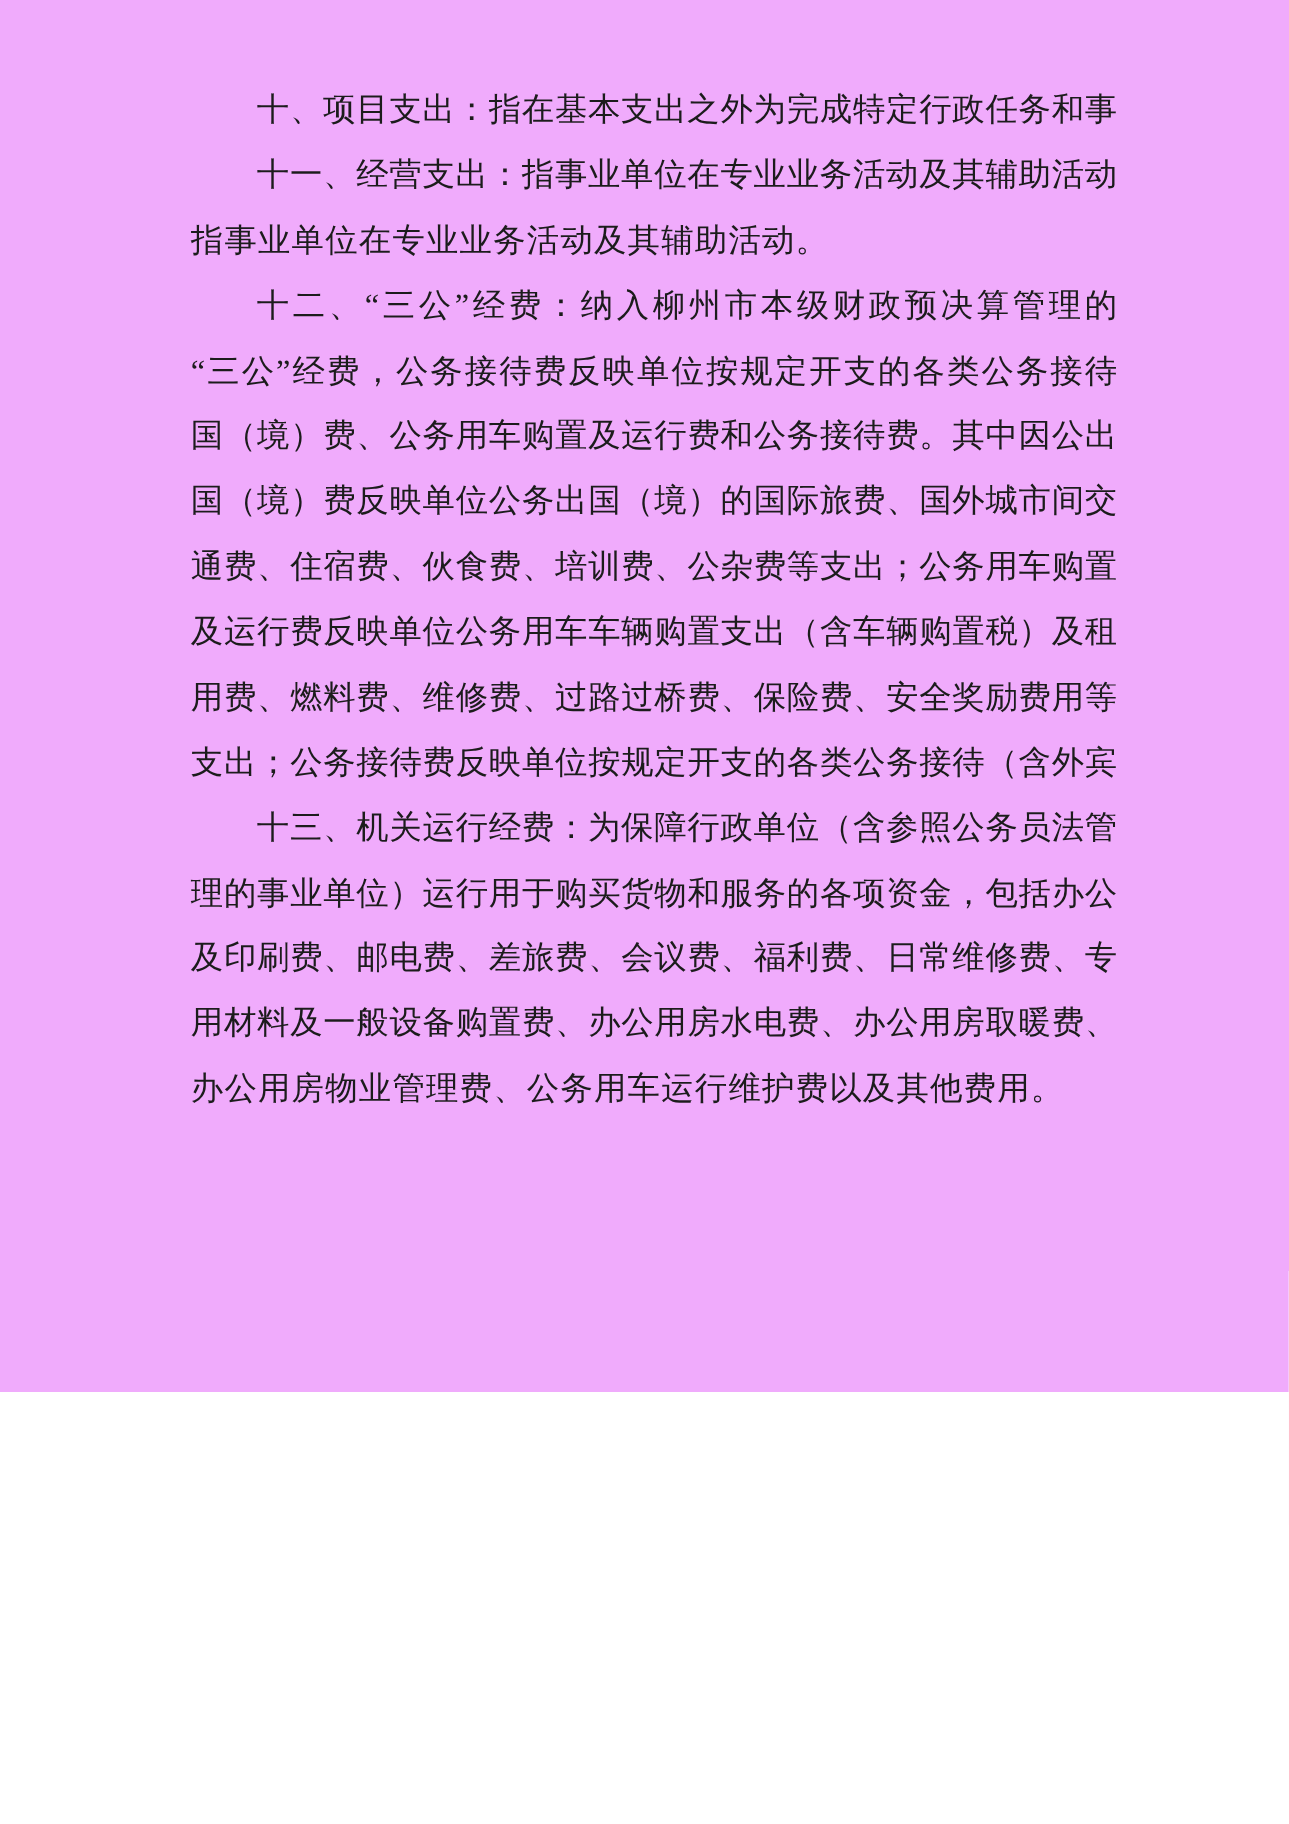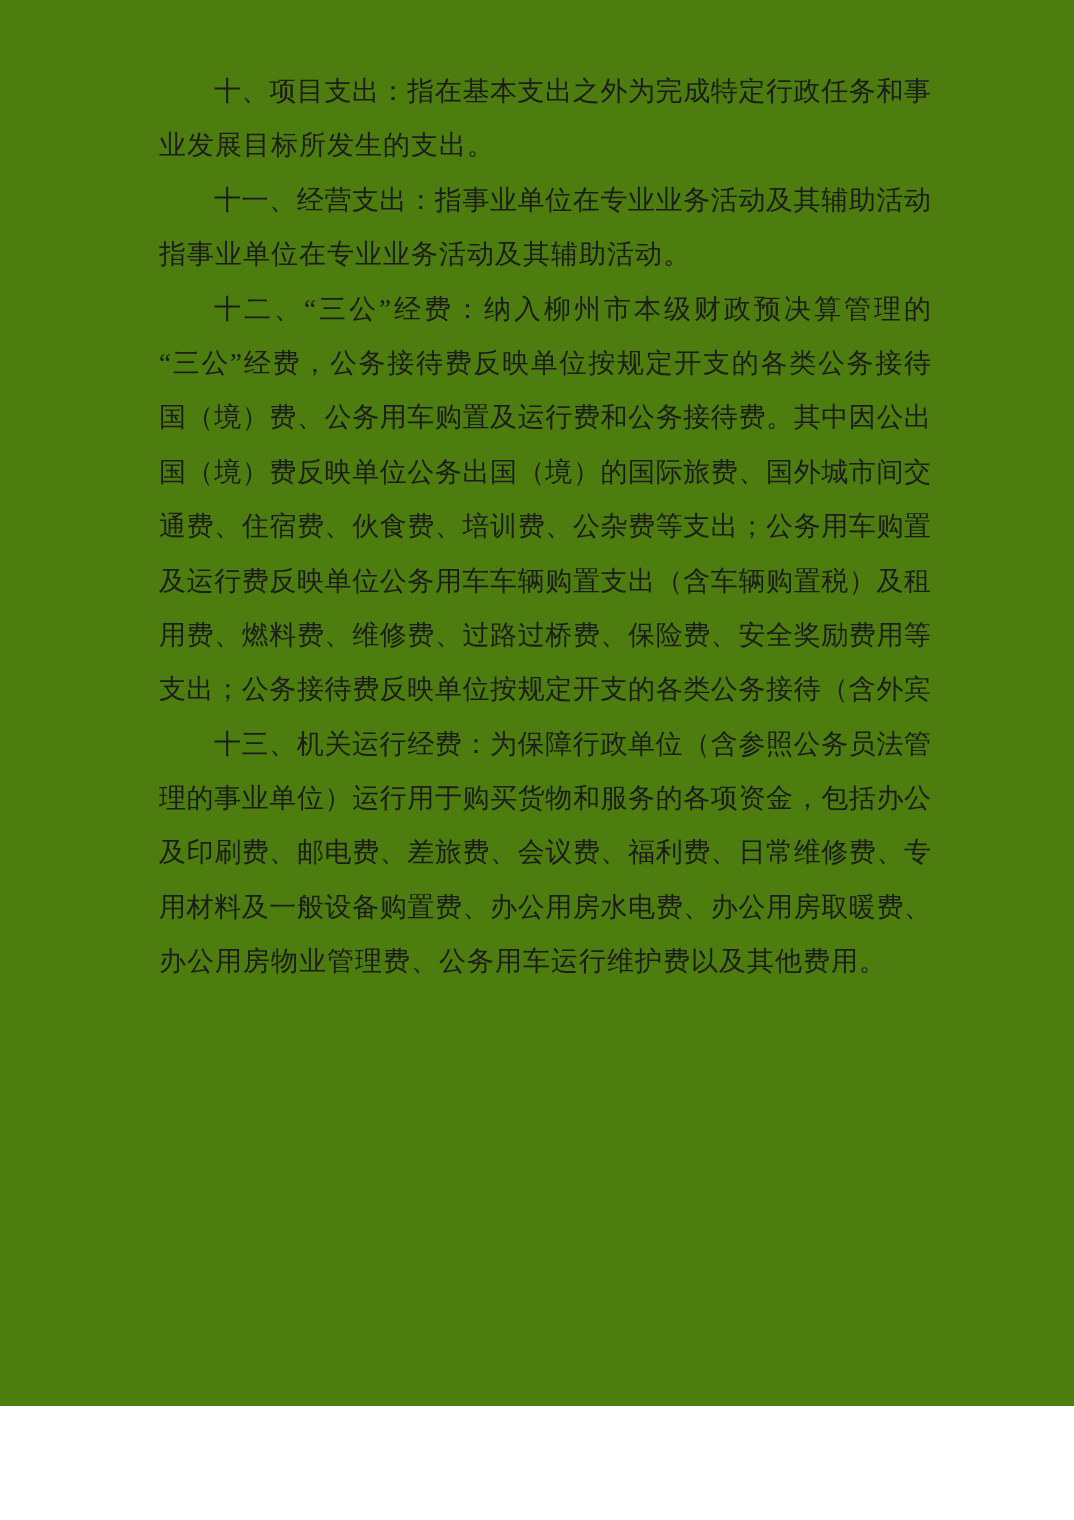--- a/index.html
+++ b/index.html
@@ -5,22 +5,22 @@
   * { margin: 0; padding: 0; box-sizing: border-box; }
   html, body {
     width: 1074px;
     height: 1520px;
     background: #ffffff;
     font-family: "Liberation Serif", "DejaVu Serif", serif;
   }
   .page {
     position: relative;
     width: 1074px;
-    height: 1406px;
-    background: #4d7c0f;
+    height: 1160px;
+    background: #f0abfc;
     overflow: hidden;
   }
   .body-text {
     position: absolute;
     left: 159px;
     top: 64px;
     width: 772px;
   }
   .line {
     font-size: 27px;
@@ -55,21 +55,20 @@
     color: #1c1c1c;
     letter-spacing: 1px;
   }
 </style>
 </head>
 <body>
 
 <div class="page">
   <div class="body-text">
       <div class="line indent justify">十、项目支出：指在基本支出之外为完成特定行政任务和事</div>
-      <div class="line">业发展目标所发生的支出。</div>
       <div class="line indent justify">十一、经营支出：指事业单位在专业业务活动及其辅助活动</div>
       <div class="line">指事业单位在专业业务活动及其辅助活动。</div>
       <div class="line indent justify">十二、“三公”经费：纳入柳州市本级财政预决算管理的</div>
       <div class="line justify">“三公”经费，公务接待费反映单位按规定开支的各类公务接待</div>
       <div class="line justify">国（境）费、公务用车购置及运行费和公务接待费。其中因公出</div>
       <div class="line justify">国（境）费反映单位公务出国（境）的国际旅费、国外城市间交</div>
       <div class="line justify">通费、住宿费、伙食费、培训费、公杂费等支出；公务用车购置</div>
       <div class="line justify">及运行费反映单位公务用车车辆购置支出（含车辆购置税）及租</div>
       <div class="line justify">用费、燃料费、维修费、过路过桥费、保险费、安全奖励费用等</div>
       <div class="line justify">支出；公务接待费反映单位按规定开支的各类公务接待（含外宾</div>

